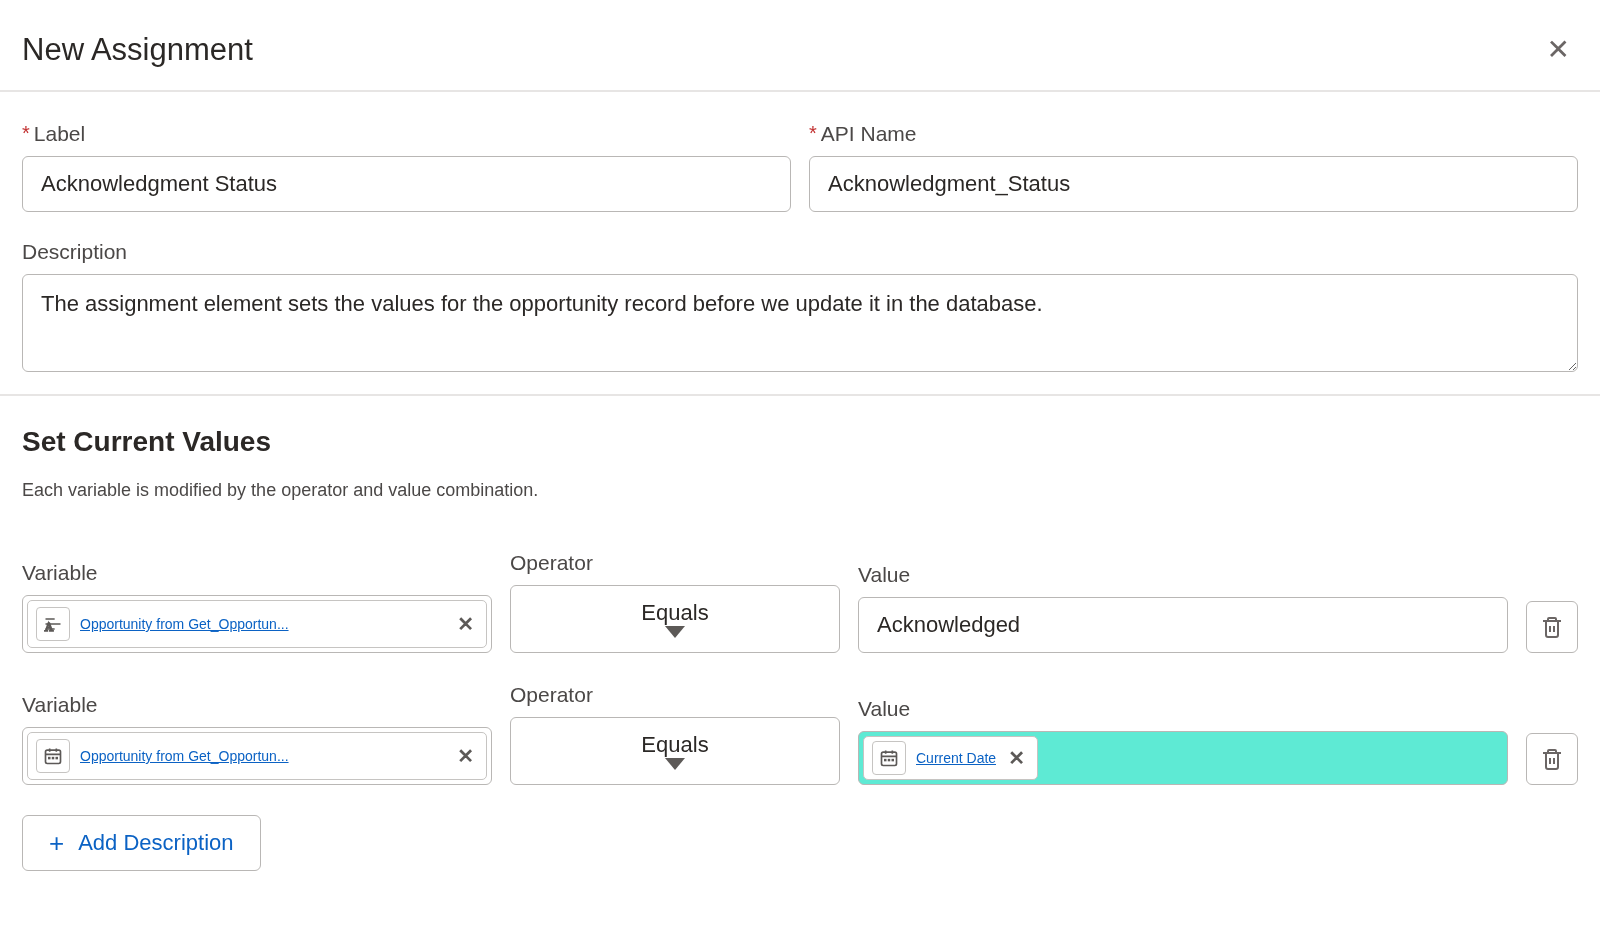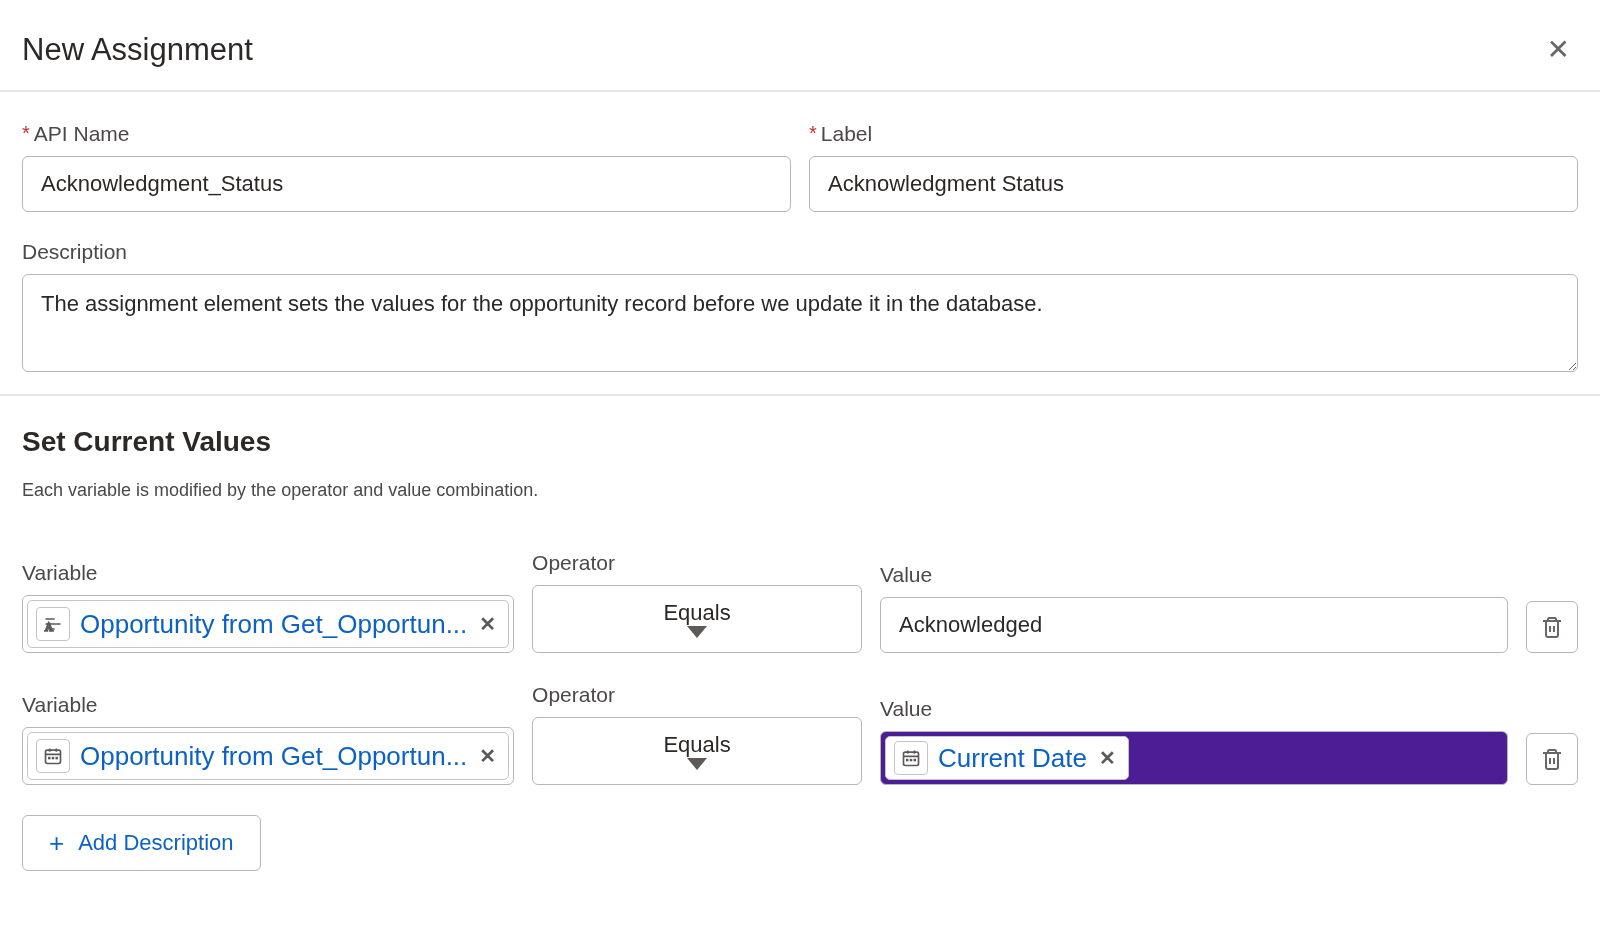--- a/index.html
+++ b/index.html
@@ -127,26 +127,27 @@
     border-radius: 5px;
     padding: 6px 10px 6px 8px;
     gap: 10px;
     background: #fff;
     max-width: 100%;
     min-width: 0;
   }
   .pill.small { padding: 4px 10px 4px 8px; }
   .pill-label {
     color: #0b62c4;
-    font-size: 26px;
+    font-size: 14px;
     white-space: nowrap;
     overflow: hidden;
     text-overflow: ellipsis;
     flex: 1;
     min-width: 0;
+    text-decoration: underline;
   }
   .pill-x {
     color: #5c5957;
     font-size: 20px;
     background: none;
     border: none;
     cursor: pointer;
     line-height: 1;
     padding: 2px;
     font-weight: 600;
@@ -164,21 +165,21 @@
   }
   .icon-box svg { width: 20px; height: 20px; }
 
   .value-pill-wrap {
     display: flex;
     align-items: flex-start;
     width: 100%;
     border: 1px solid #b9b7b5;
     border-radius: 6px;
     padding: 4px 4px;
-    background: #4c1d95;
+    background: #5eead4;
   }
   .value-pill-wrap .pill { flex: 0 0 auto; }
   .value-pill-wrap .spacer { flex: 1; }
 
   .delete-btn {
     width: 52px; height: 52px;
     border: 1px solid #b9b7b5;
     border-radius: 6px;
     background: #fff;
     display: flex;
@@ -212,26 +213,26 @@
 <div class="header">
   <h1>New Assignment</h1>
   <button class="close-btn">
     <span>✕</span>
   </button>
 </div>
 
 <div class="form-body">
   <div class="row-two">
     <div class="field">
+      <label class="field-label req">Label</label>
+      <input class="text-input" type="text" value="Acknowledgment Status" style="">
+    </div>
+    <div class="field">
       <label class="field-label req">API Name</label>
       <input class="text-input" type="text" value="Acknowledgment_Status" style="">
-    </div>
-    <div class="field">
-      <label class="field-label req">Label</label>
-      <input class="text-input" type="text" value="Acknowledgment Status" style="">
     </div>
   </div>
   <div class="field">
     <label class="field-label">Description</label>
     <textarea class="text-area" style="">The assignment element sets the values for the opportunity record before we update it in the database.</textarea>
   </div>
 </div>
 
 <div class="section">
   <h2 class="section-title">Set Current Values</h2>

